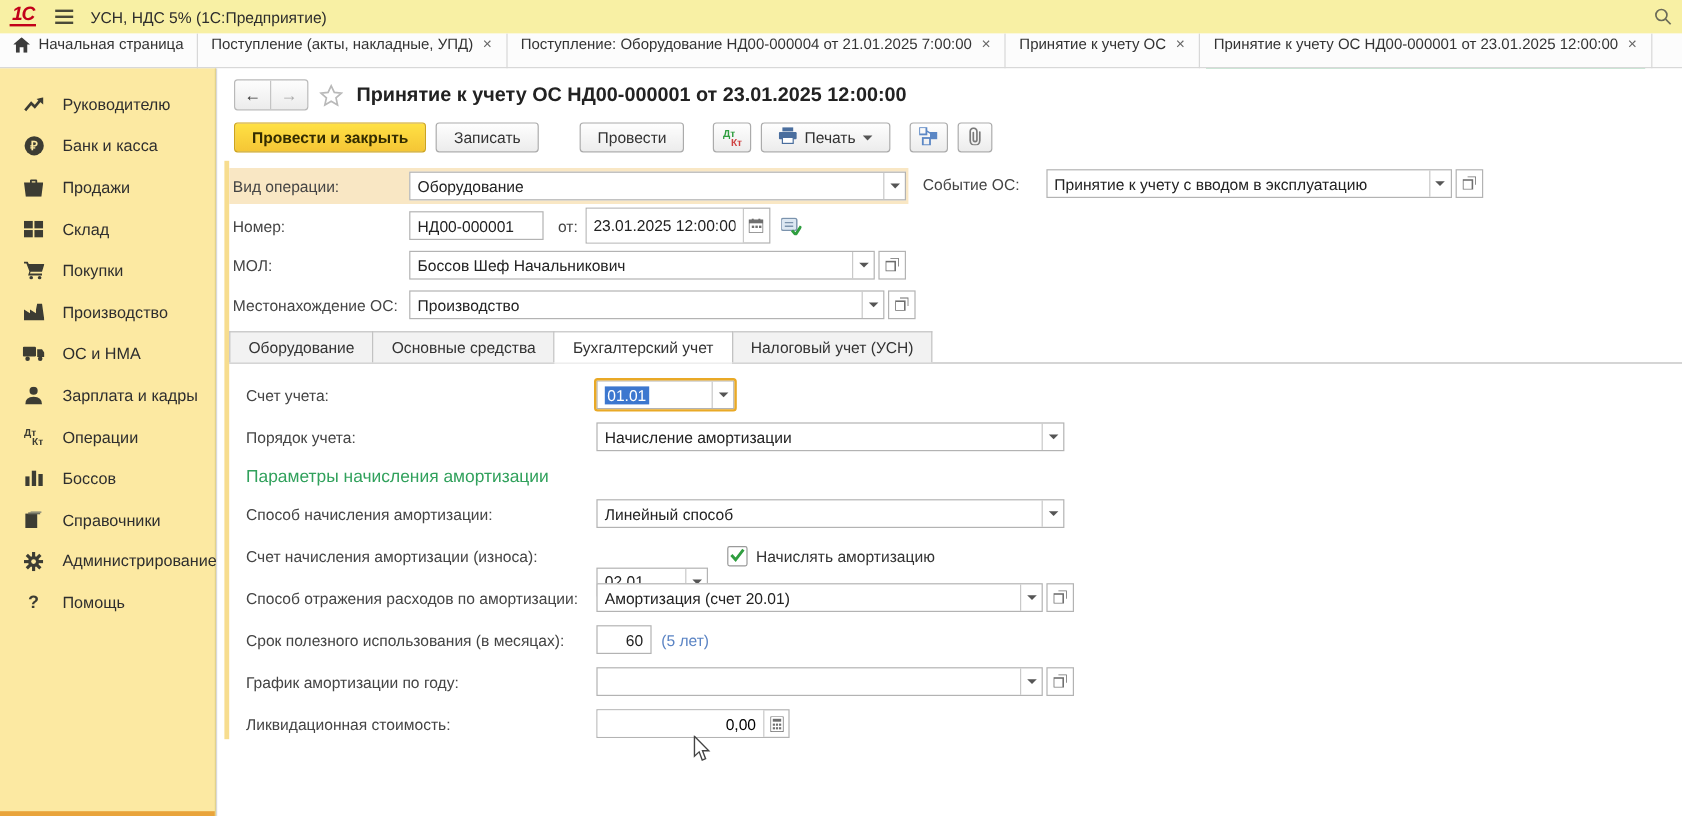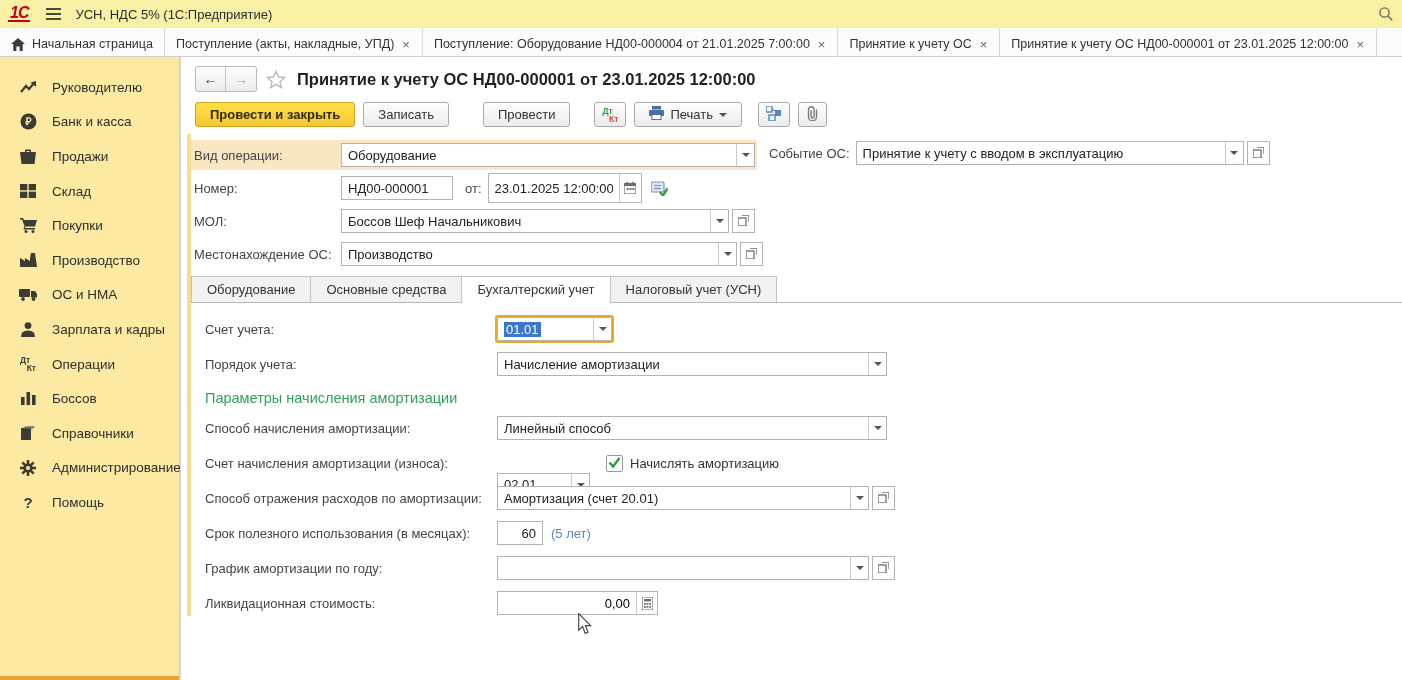--- a/index.html
+++ b/index.html
@@ -12,21 +12,21 @@
   .topbar { height:28px; background:#f8f0a4; display:flex; align-items:center; padding:0 8px; }
   .logo-1c { color:#c2001a; font-weight:bold; font-style:italic; font-size:16px; letter-spacing:-1px;
              border-bottom:2px solid #c2001a; line-height:14px; padding:0 2px; }
   .hamb { margin:0 14px 0 16px; display:inline-flex; flex-direction:column; gap:3px; cursor:pointer; }
   .hamb i { width:15px; height:2px; background:#4a4a38; }
   .app-title { color:#2c2c2c; font-size:13px; }
   .topbar-spacer { flex:1; }
   .search-ico svg { display:block; }
   
   .tabbar { height:29px; background:#fcfcfc; border-bottom:1px solid #cfcfcf; display:flex; align-items:stretch; }
-  .wtab { display:flex; align-items:center; gap:7px; padding:16px 11px; border-right:1px solid #d8d8d8;
+  .wtab { display:flex; align-items:flex-end; gap:7px; padding:16px 11px; border-right:1px solid #d8d8d8;
           font-size:12.5px; color:#333; position:relative; white-space:nowrap; cursor:pointer; }
   .wtab.active::after { content:""; position:absolute; left:5px; right:5px; bottom:0; height:3px; background:#33a15e; }
   .wtab .close { color:#666; font-size:13px; padding:0 1px; }
   .home-ico svg { display:block; }
   
   .layout { display:flex; height:623px; }
   .sidebar { width:180px; background:#fce9a2; border-right:1px solid #e2d28d; position:relative; padding-top:13px; flex-shrink:0; }
   .snav-item { height:34.6px; display:flex; align-items:center; gap:15px; padding-left:19px; cursor:pointer; color:#2e2e2e; font-size:13.5px; }
   .snav-item .ico { width:18px; display:inline-flex; justify-content:center; color:#3c3c33; flex-shrink:0; }
   .snav-item svg { display:block; }
@@ -318,21 +318,21 @@
         <div class="oprow">
           <span class="flabel">Вид операции:</span>
           <span class="combo" style="width:414px;">
             <span class="cval">Оборудование</span>
             <span class="arr">
                 <span class="caret"></span>
               </span>
           </span>
         </div>
         <span style="margin-left:12px; color:#444;">Событие ОС:</span>
-        <span class="combo" style="width:388px; margin-left:6px;">
+        <span class="combo" style="width:338px; margin-left:22px;">
           <span class="cval">Принятие к учету с вводом в эксплуатацию</span>
           <span class="arr">
               <span class="caret"></span>
             </span>
         </span>
         <span class="openbtn">
           <span><svg width="11" height="11" viewBox="0 0 11 11">
                 <rect x="0" y="3" width="8" height="8" fill="none" stroke="#6e6e6e" stroke-width="1.3"></rect>
                 <path d="M4 0 H11 V7" fill="none" stroke="#6e6e6e" stroke-width="1.3"></path>
               </svg></span>

